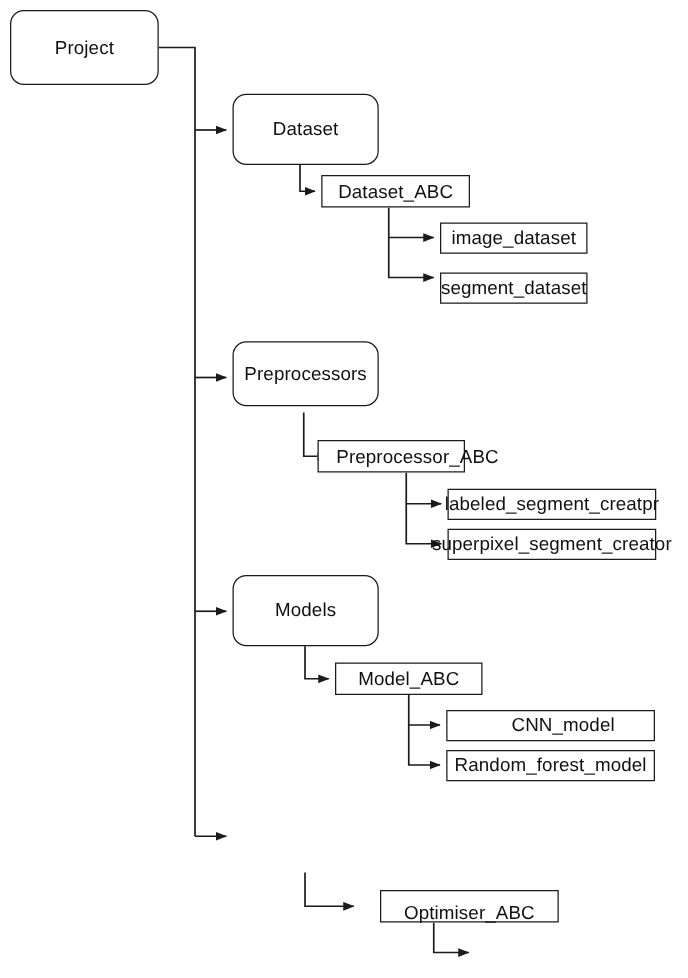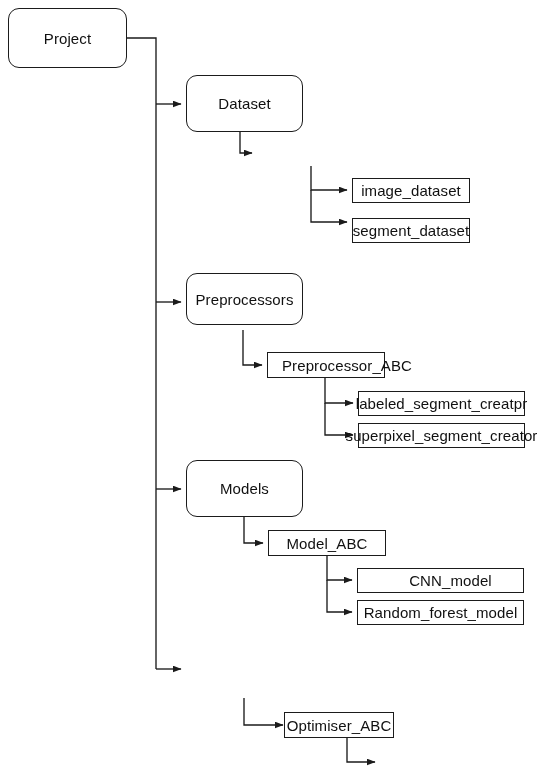--- a/index.html
+++ b/index.html
@@ -104,31 +104,34 @@
     </g>
   </svg>
 
   <div class="node group" style="left:8px; top:8px; width:119px; height:60px;">
     <span class="node-label">Project</span>
   </div>
 
   <div class="node group" style="left:186px; top:75px; width:117px; height:57px;">
     <span class="node-label">Dataset</span>
   </div>
+  <div class="node abc" style="left:257px; top:140px; width:119px; height:26px;">
+    <span class="node-label">Dataset_ABC</span>
+  </div>
   <div class="node leaf" style="left:352px; top:178px; width:118px; height:25px;">
     <span class="node-label">image_dataset</span>
   </div>
   <div class="node leaf" style="left:352px; top:218px; width:118px; height:25px;">
     <span class="node-label">segment_dataset</span>
   </div>
 
   <div class="node group" style="left:186px; top:273px; width:117px; height:52px;">
     <span class="node-label">Preprocessors</span>
   </div>
-  <div class="node abc" style="left:267px; top:352px; width:118px; height:26px;padding-left:42px;">
+  <div class="node abc" style="left:254px; top:352px; width:118px; height:26px;padding-left:42px;">
     <span class="node-label">Preprocessor_ABC</span>
   </div>
   <div class="node leaf" style="left:358px; top:391px; width:167px; height:25px;">
     <span class="node-label">labeled_segment_creatpr</span>
   </div>
   <div class="node group" style="left:186px; top:460px; width:117px; height:57px;">
     <span class="node-label">Models</span>
   </div>
 
   <div class="node leaf" style="left:358px; top:423px; width:167px; height:25px;">
@@ -137,17 +140,17 @@
   <div class="node abc" style="left:268px; top:530px; width:118px; height:26px;">
     <span class="node-label">Model_ABC</span>
   </div>
   <div class="node leaf" style="left:357px; top:568px; width:167px; height:25px;padding-left:20px;">
     <span class="node-label">CNN_model</span>
   </div>
   <div class="node leaf" style="left:357px; top:600px; width:167px; height:25px;">
     <span class="node-label">Random_forest_model</span>
   </div>
 
-  <div class="node abc" style="left:284px; top:712px; width:110px; height:26px;">
+  <div class="node abc" style="left:304px; top:712px; width:143px; height:26px;align-items:flex-end;">
     <span class="node-label">Optimiser_ABC</span>
   </div>
 
 </div>
 
 </body></html>

